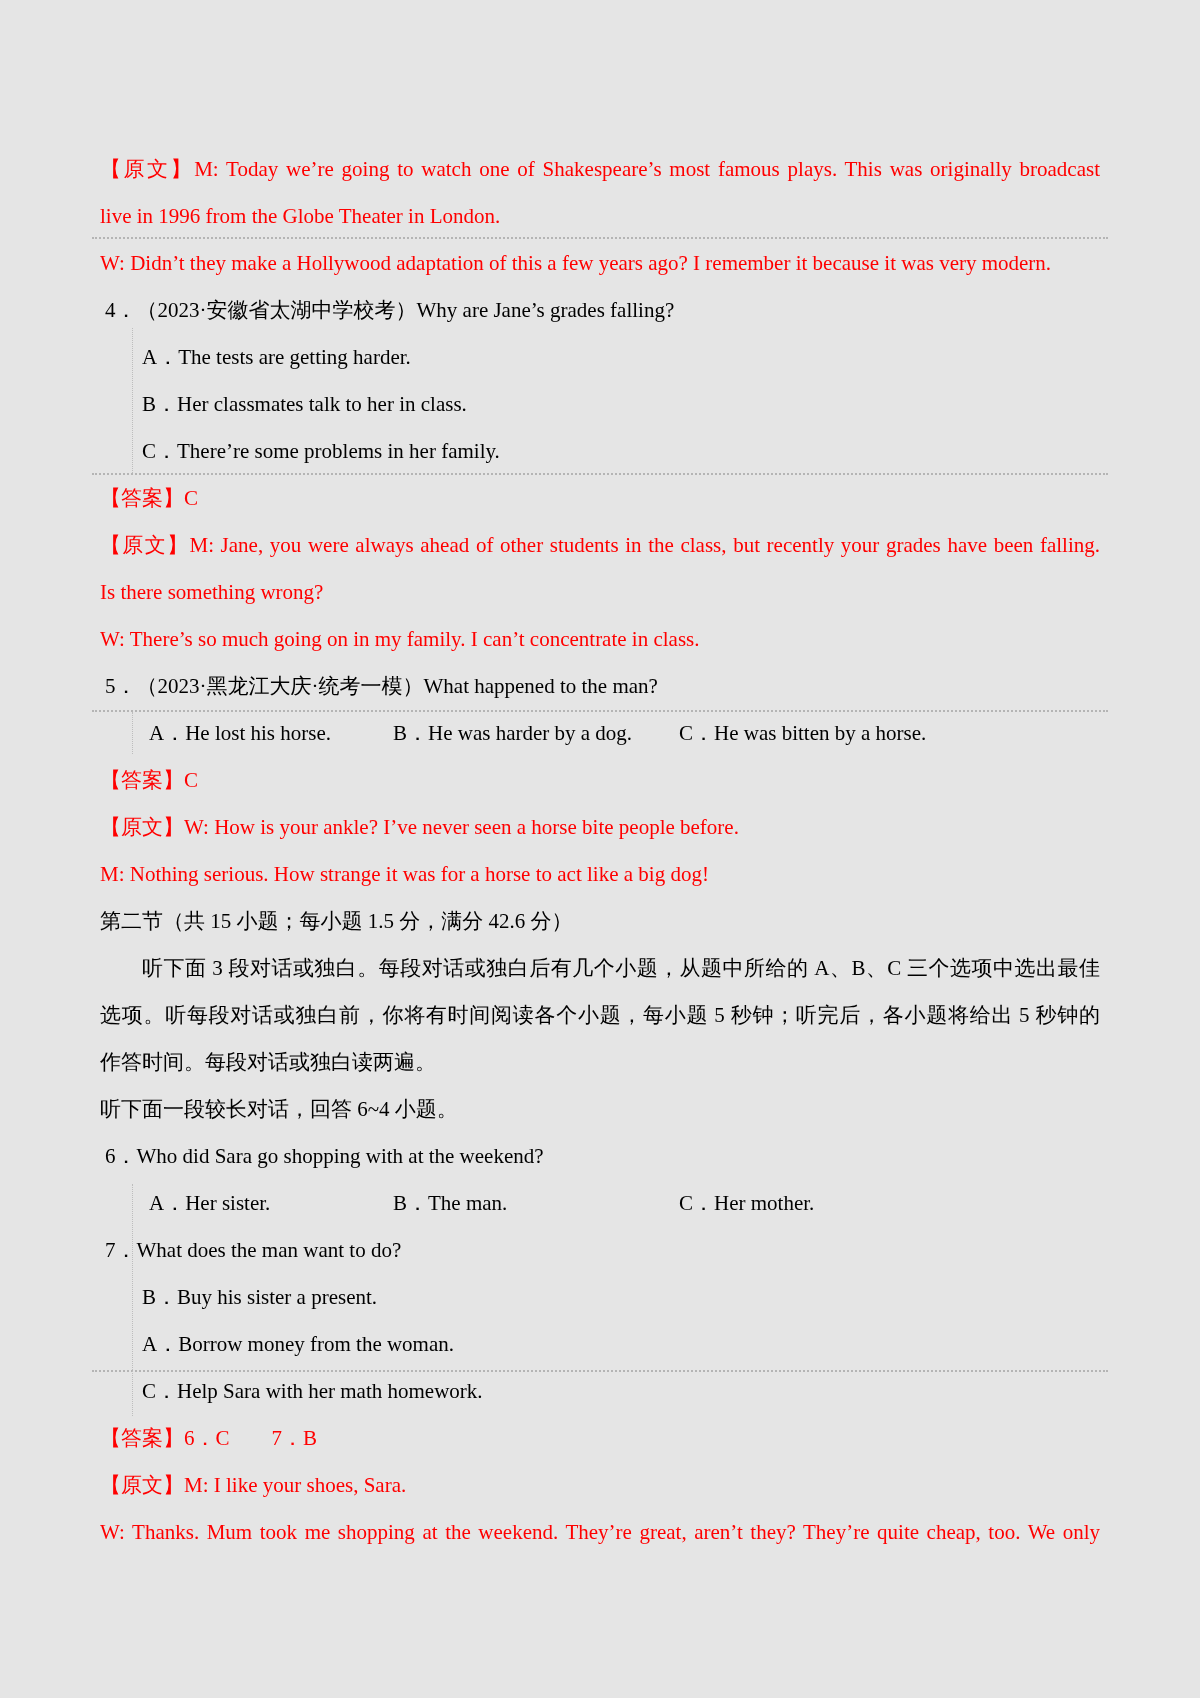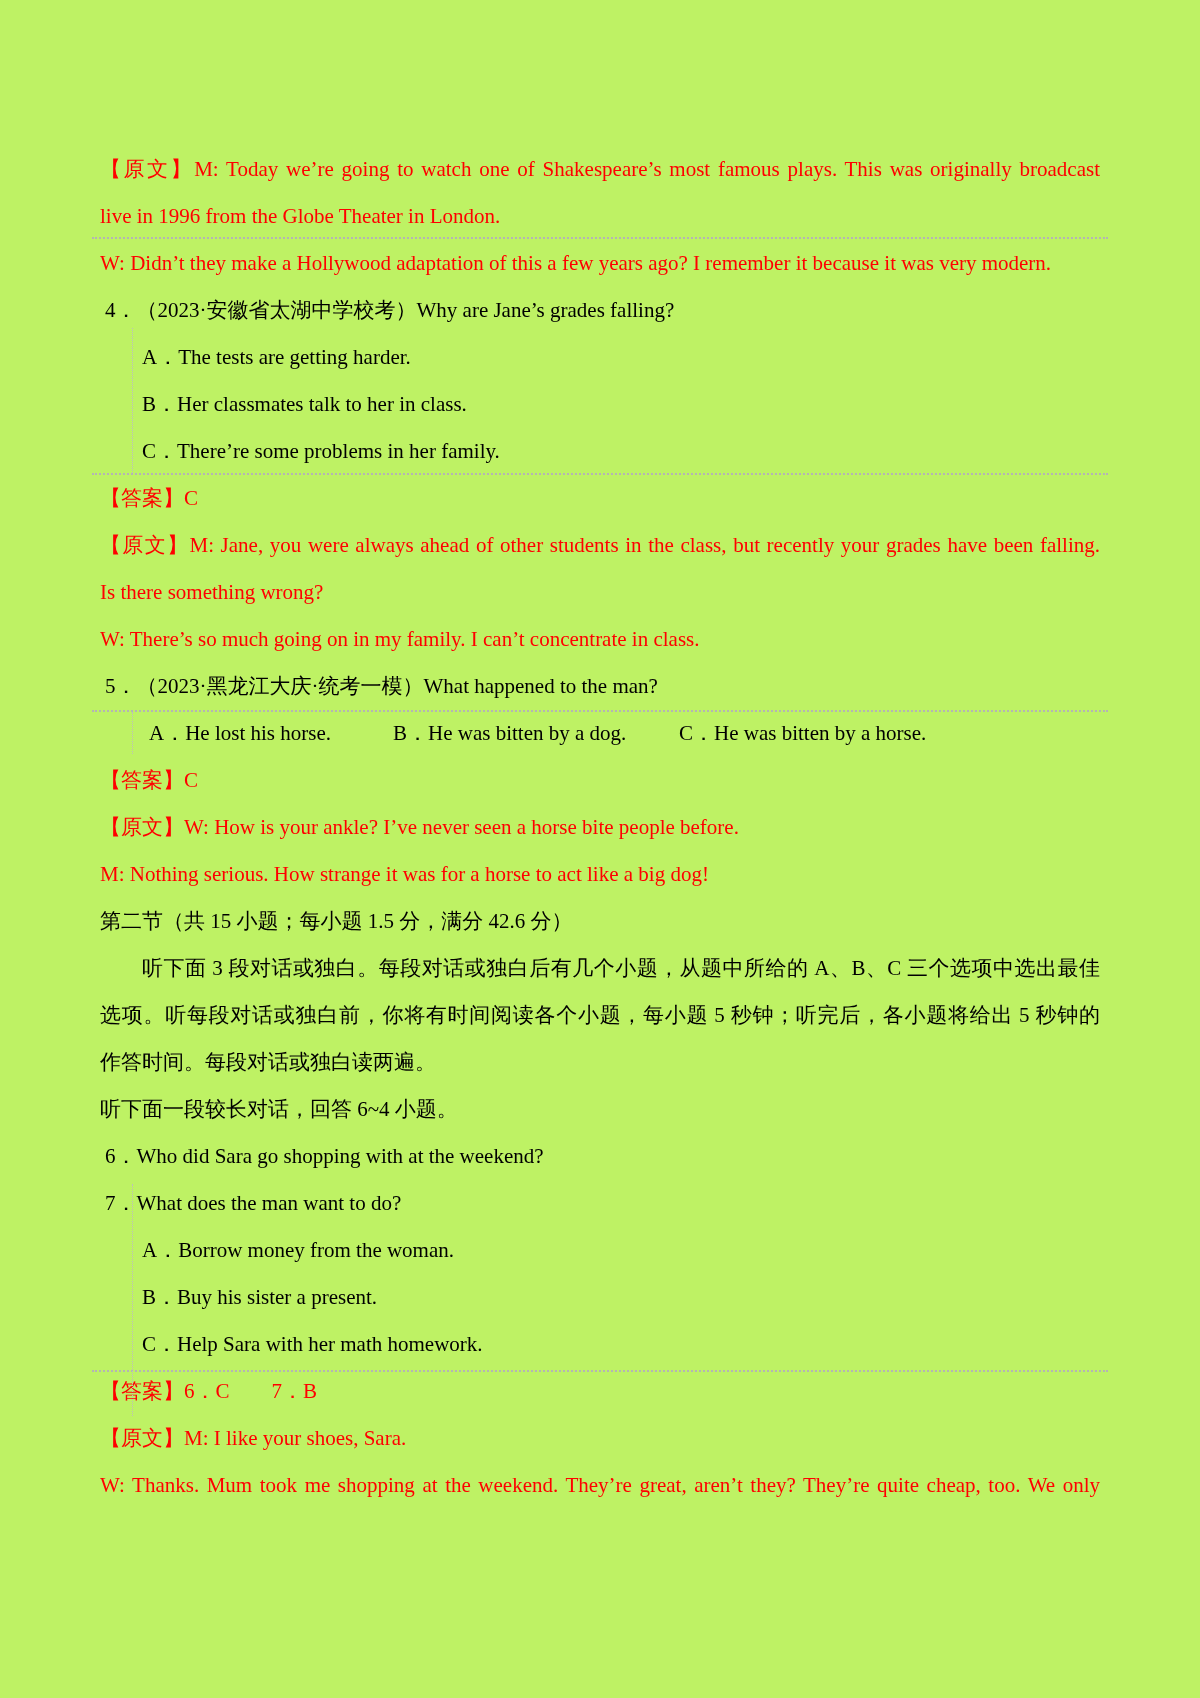--- a/index.html
+++ b/index.html
@@ -1,21 +1,21 @@
 <!DOCTYPE html>
 <html><head>
 <meta charset="utf-8">
 <title>Listening Exam Answer Document</title>
 <style>
   html, body { margin: 0; padding: 0; background: #ffffff; }
   .page {
     position: relative;
     width: 1200px;
     height: 1698px;
-    background: #bef264;
+    background: #e5e5e5;
     font-family: "Liberation Serif", "DejaVu Serif", serif;
     color: #000000;
     overflow: hidden;
   }
   .content {
     position: absolute;
     left: 100px;
     top: 146px;
     width: 1000px;
   }
@@ -68,38 +68,43 @@
     <div class="line opt">B．Her classmates talk to her in class.</div>
     <div class="line opt">C．There’re some problems in her family.</div>
     <div class="line red">【答案】C</div>
     <div class="line red stretch">【原文】M: Jane, you were always ahead of other students in the class, but recently your grades have been falling.</div>
     <div class="line red">Is there something wrong?</div>
     <div class="line red">W: There’s so much going on in my family. I can’t concentrate in class.</div>
 
     <div class="line q">5．（2023·黑龙江大庆·统考一模）What happened to the man?</div>
     <div class="line optrow">
       <span class="o1">A．He lost his horse.</span>
-      <span class="o2">B．He was bitten by a dog.</span>
+      <span class="o2">B．He was harder by a dog.</span>
       <span class="o3">C．He was bitten by a horse.</span>
     </div>
     <div class="line red">【答案】C</div>
     <div class="line red">【原文】W: How is your ankle? I’ve never seen a horse bite people before.</div>
     <div class="line red">M: Nothing serious. How strange it was for a horse to act like a big dog!</div>
 
     <div class="line">第二节（共 15 小题；每小题 1.5 分，满分 42.6 分）</div>
     <div class="line indent stretch">听下面 3 段对话或独白。每段对话或独白后有几个小题，从题中所给的 A、B、C 三个选项中选出最佳</div>
     <div class="line stretch">选项。听每段对话或独白前，你将有时间阅读各个小题，每小题 5 秒钟；听完后，各小题将给出 5 秒钟的</div>
     <div class="line">作答时间。每段对话或独白读两遍。</div>
     <div class="line">听下面一段较长对话，回答 6~4 小题。</div>
 
     <div class="line q">6．Who did Sara go shopping with at the weekend?</div>
+    <div class="line optrow">
+      <span class="o1">A．Her sister.</span>
+      <span class="o2">B．The man.</span>
+      <span class="o3">C．Her mother.</span>
+    </div>
 
     <div class="line q">7．What does the man want to do?</div>
+    <div class="line opt">B．Buy his sister a present.</div>
     <div class="line opt">A．Borrow money from the woman.</div>
-    <div class="line opt">B．Buy his sister a present.</div>
     <div class="line opt">C．Help Sara with her math homework.</div>
     <div class="line red">【答案】6．C　　7．B</div>
     <div class="line red">【原文】M: I like your shoes, Sara.</div>
     <div class="line red stretch">W: Thanks. Mum took me shopping at the weekend. They’re great, aren’t they? They’re quite cheap, too. We only</div>
 
     <div class="hdiv" style="top:91px"></div>
     <div class="hdiv" style="top:327px"></div>
     <div class="hdiv" style="top:564px"></div>
     <div class="hdiv" style="top:1224px"></div>
 

